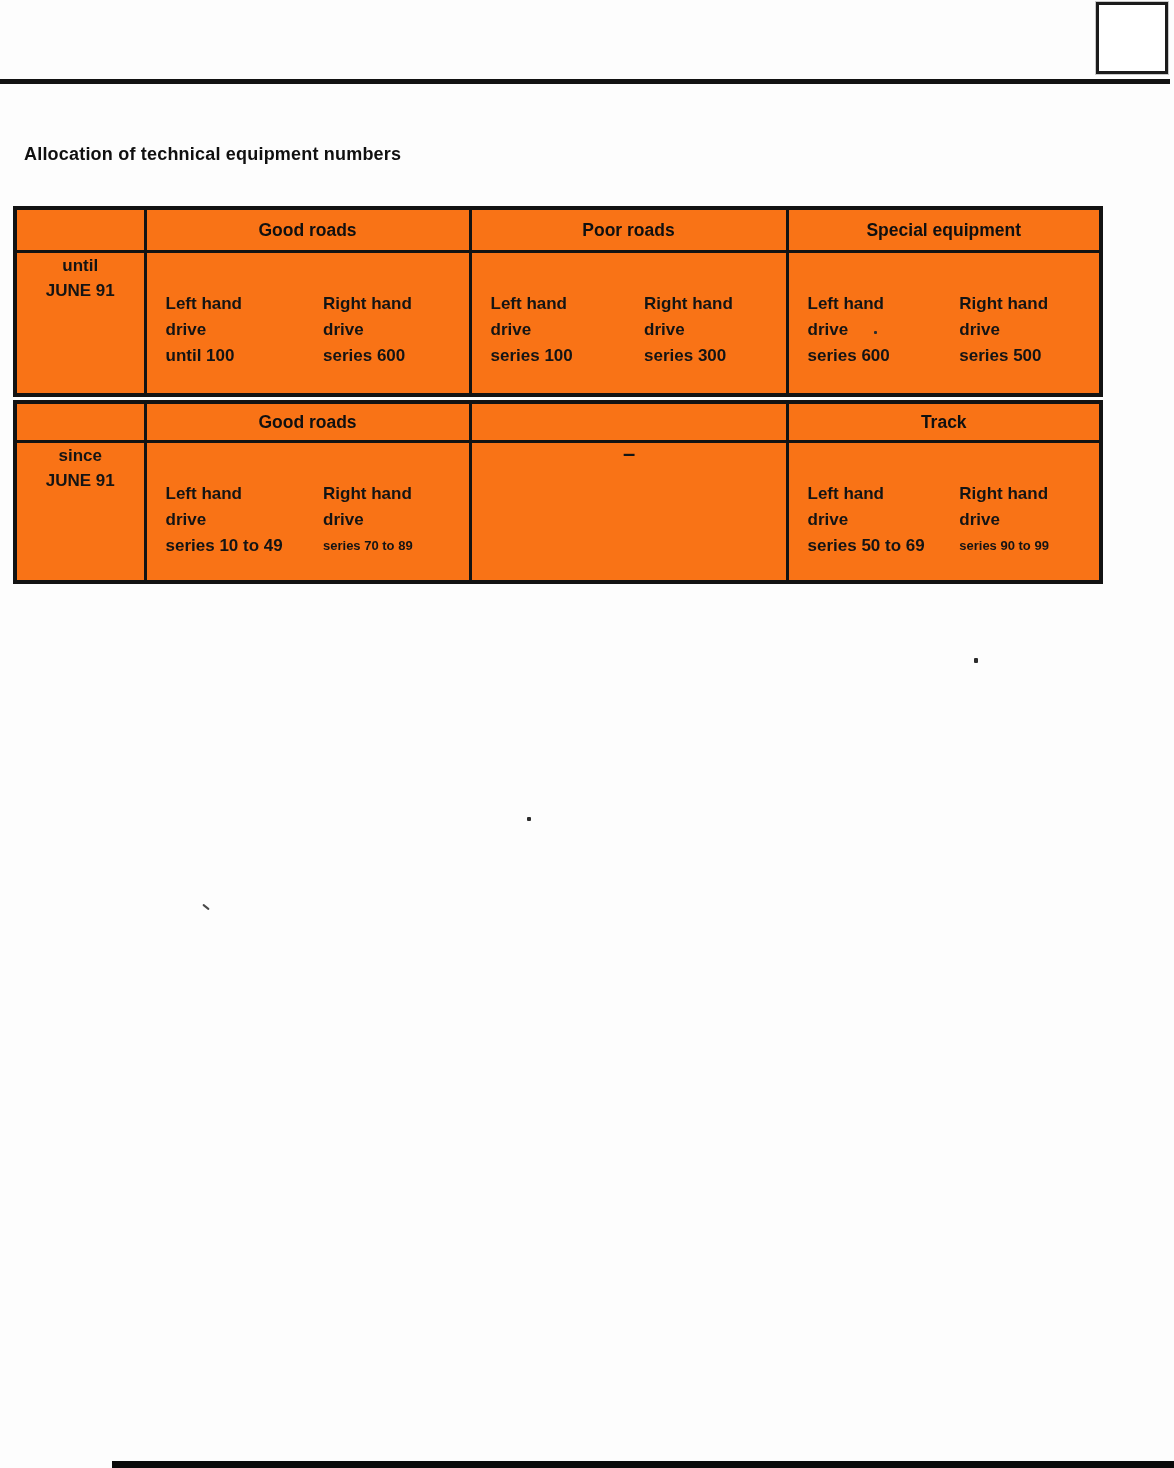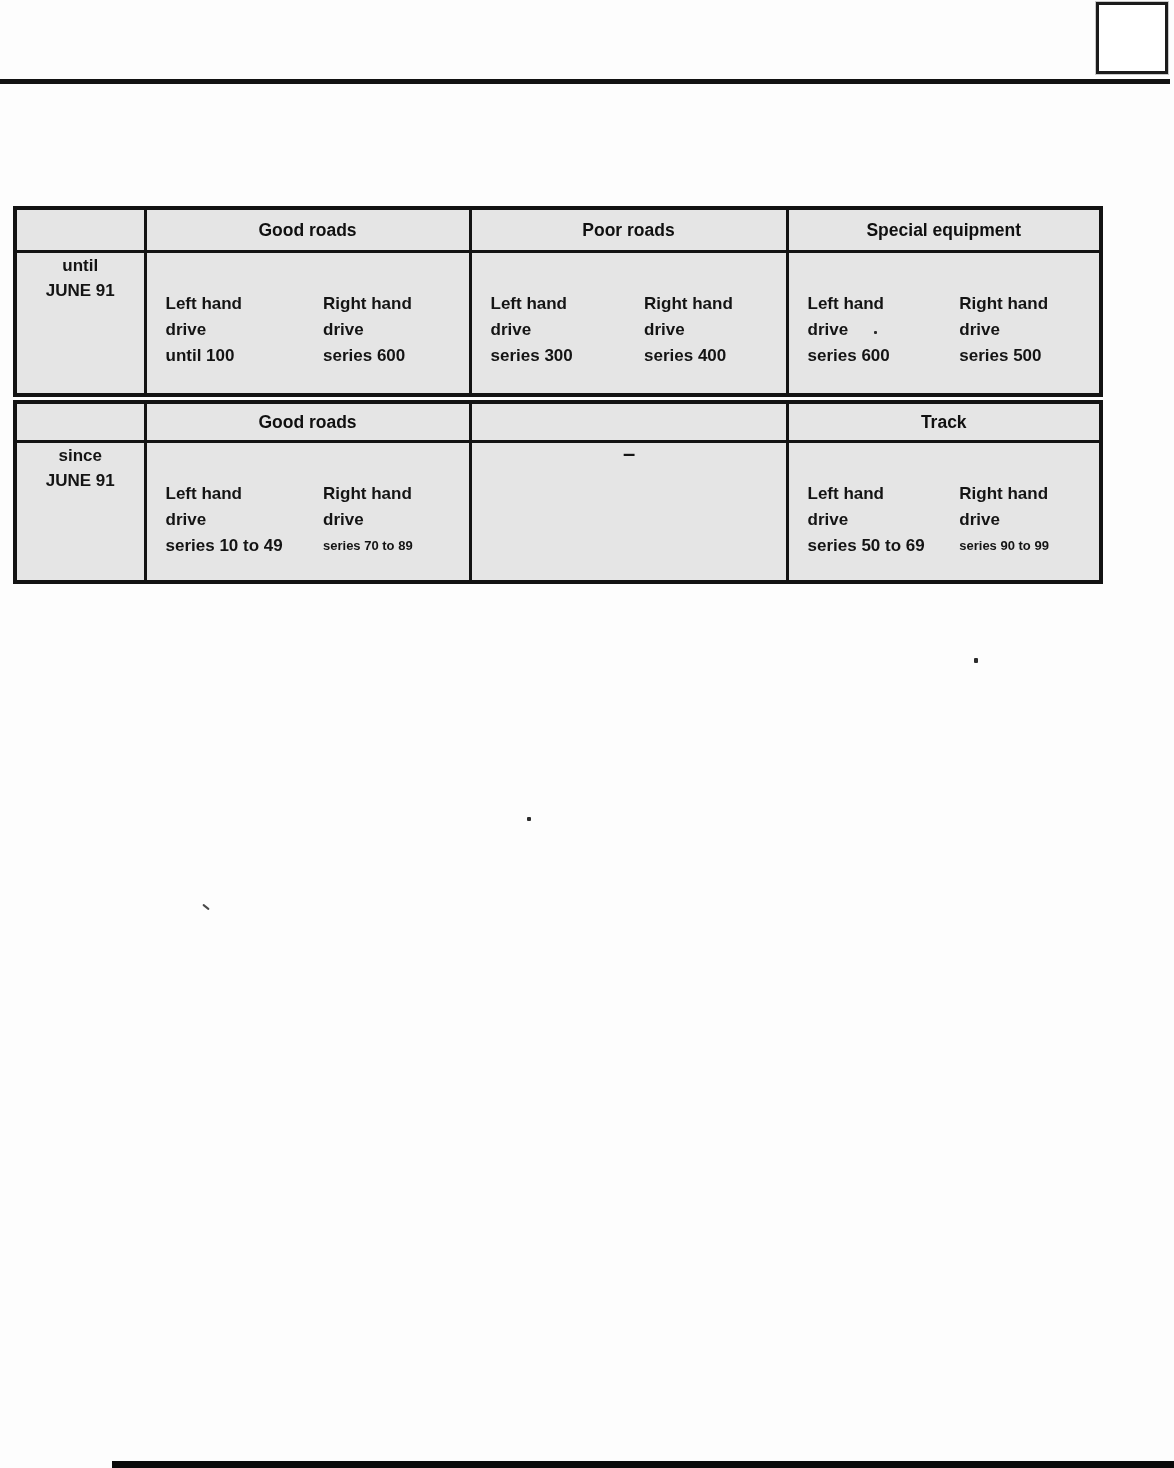--- a/index.html
+++ b/index.html
@@ -26,21 +26,21 @@
   .title{
     position:absolute;left:24px;top:144px;margin:0;
     font-size:18px;font-weight:700;letter-spacing:.2px;color:#101010;
   }
 
   
   table.grp{
     position:absolute;left:13px;
     border-collapse:collapse;table-layout:fixed;
     width:1086px;
-    background:#e5e5e5;
+    background:#f97316;
   }
   table.grp{border:4px solid #131313;}
   table.grp td{border:3px solid #131313;padding:0;vertical-align:top;}
   #g1{top:206px;}
   #g2{top:400px;}
 
   col.c0{width:130px;}
   col.c1{width:325px;}
   col.c2{width:317px;}
   col.c3{width:314px;}
@@ -77,20 +77,21 @@
   }
 </style>
 </head>
 <body>
 
 <div class="page">
 
   <div class="corner-box"></div>
   <div class="top-rule"></div>
 
+  <h1 class="title">Allocation of technical equipment numbers</h1>
 
   <table class="grp" id="g1">
     <colgroup>
         <col class="c0">
         <col class="c1">
         <col class="c2">
         <col class="c3">
       </colgroup>
     <tbody>
         <tr class="hdr">
@@ -116,26 +117,26 @@
             <div>drive</div>
             <div>series 600</div>
           </div>
         </div>
       </td>
       <td>
         <div class="pair">
           <div class="blk l">
             <div>Left hand</div>
             <div>drive</div>
+            <div>series 100</div>
+          </div>
+          <div class="blk r">
+            <div>Right hand</div>
+            <div>drive</div>
             <div>series 300</div>
-          </div>
-          <div class="blk r">
-            <div>Right hand</div>
-            <div>drive</div>
-            <div>series 400</div>
           </div>
         </div>
       </td>
       <td>
         <div class="pair">
           <div class="blk l">
             <div>Left hand</div>
             <div>drive</div>
             <div>series 600</div>
           </div>

